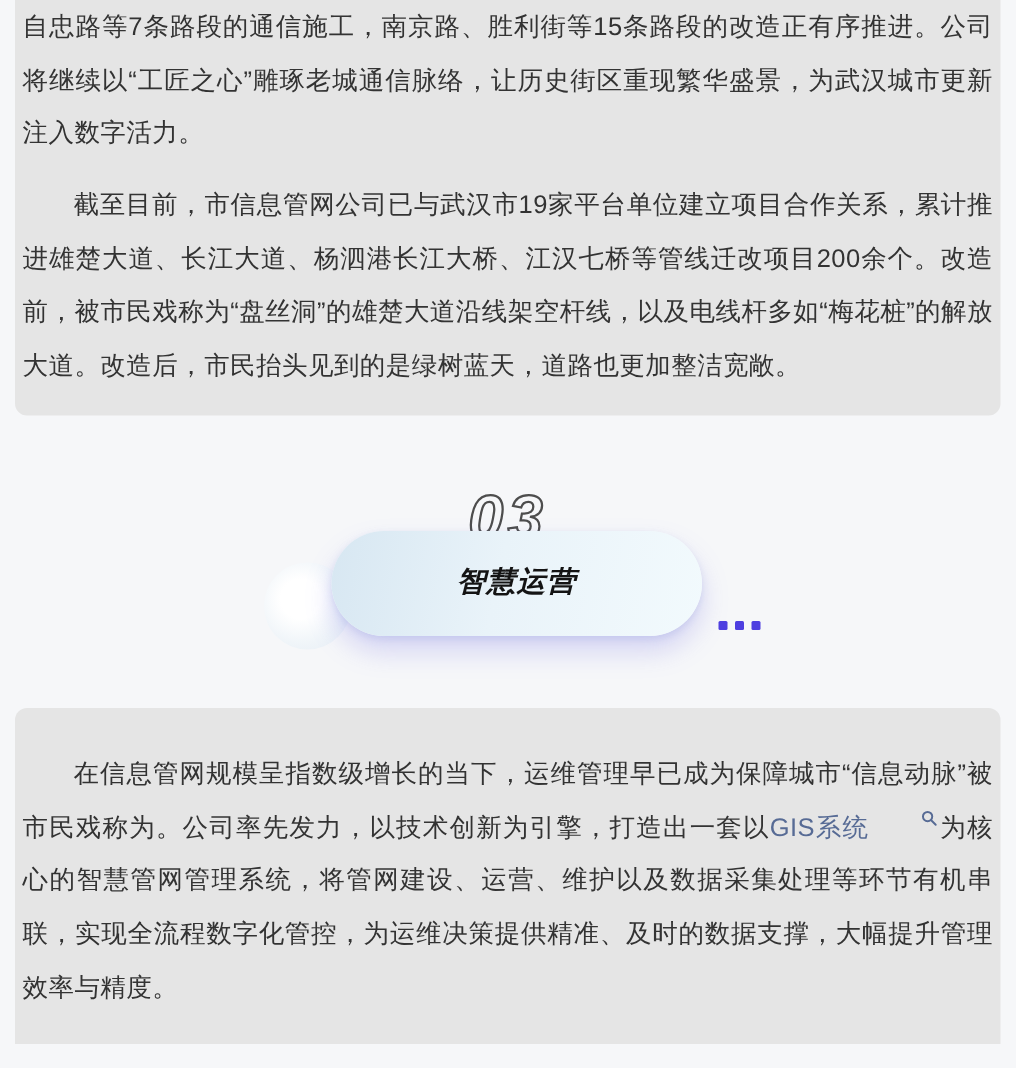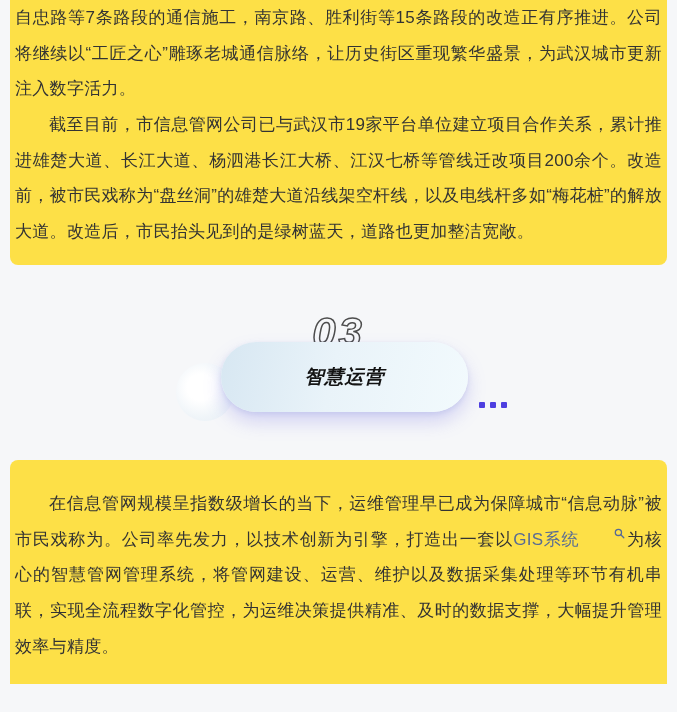--- a/index.html
+++ b/index.html
@@ -12,40 +12,40 @@
     overflow: hidden;
   }
   .page {
     position: relative;
     width: 677px;
     height: 712px;
     overflow: hidden;
   }
   .white-block {
     margin: 0 10px;
-    background: #fde047;
+    background: #e5e5e5;
   }
   .top-block {
     border-radius: 0 0 8px 8px;
     padding: 0 5px 15px 5px;
   }
   .bottom-block {
     border-radius: 8px 8px 0 0;
     padding: 26px 5px 20px 5px;
     min-height: 202px;
   }
   .para {
     margin: 0;
     font-size: 17px;
     line-height: 2.1;
     color: #333333;
     text-align: justify;
     letter-spacing: 0.3px;
   }
-  .para + .para { }
+  .para + .para { margin-top: 12px; }
   .indent { text-indent: 2em; }
 
   
   .divider {
     position: relative;
     height: 195px;
     padding-left: 34px;
   }
   .section-number {
     position: absolute;

